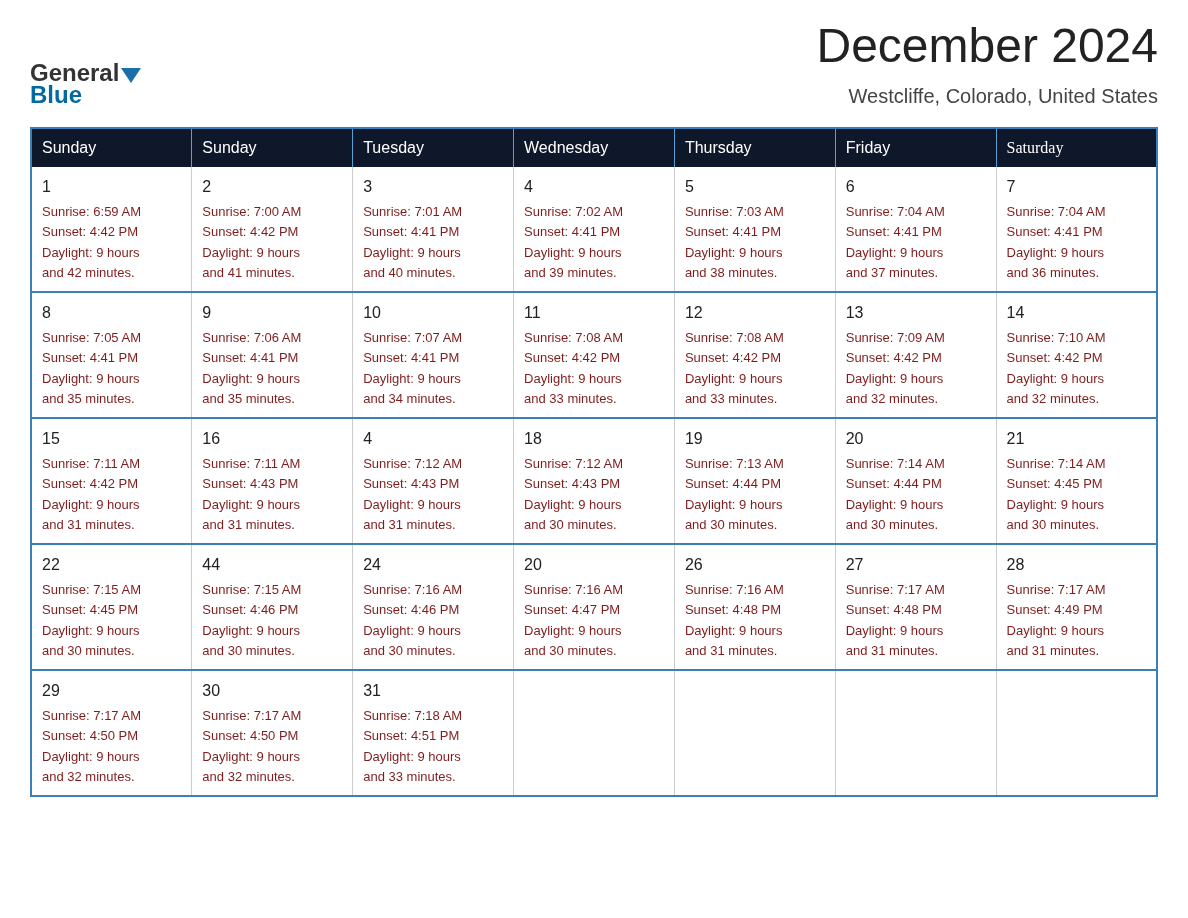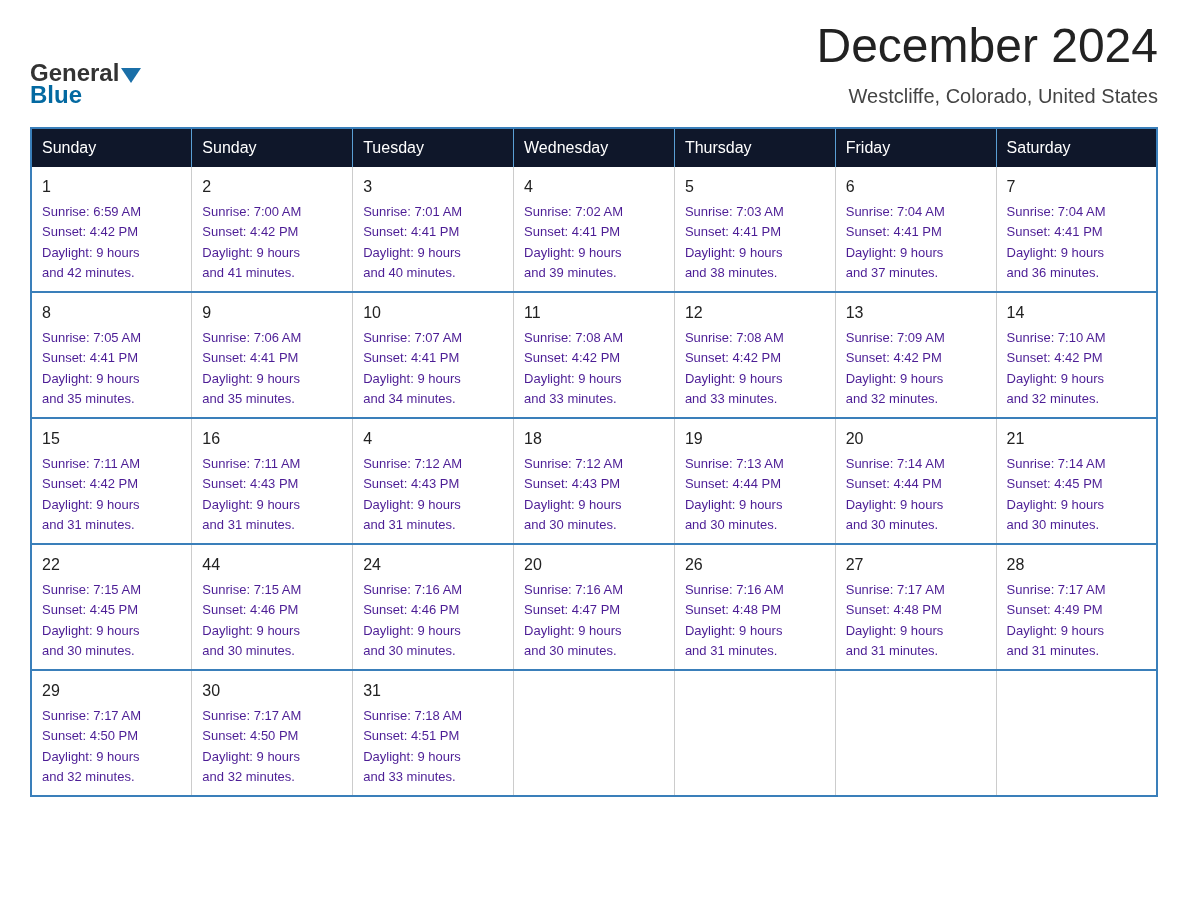--- a/index.html
+++ b/index.html
@@ -45,21 +45,21 @@
       background-color: #0f172a;
       color: #fff;
     }
     thead th {
       padding: 10px 10px;
       text-align: left;
       font-size: 16px;
       font-weight: normal;
       border-right: 1px solid #5a9fd4;
     }
-    thead th:last-child { border-right: none; }
+    thead th:last-child { border-right: none; font-family: Liberation Serif, serif; }
     tbody tr {
       border-bottom: 2px solid #3a7fba;
     }
     tbody tr:last-child {
       border-bottom: none;
     }
     tbody td {
       padding: 8px 10px;
       vertical-align: top;
       border-right: 1px solid #ccc;
@@ -71,21 +71,21 @@
     }
     tbody td:last-child { border-right: none; }
     .day-num {
       font-size: 16px;
       font-weight: normal;
       display: block;
       margin-bottom: 3px;
     }
     .day-info {
       font-size: 13px;
-      color: #4c1d95;
+      color: #7f1d1d;
       line-height: 1.55;
     }
     .empty-cell {
       background: #fff;
     }
   </style>
 </head>
 <body>
 
 <div class="header">

